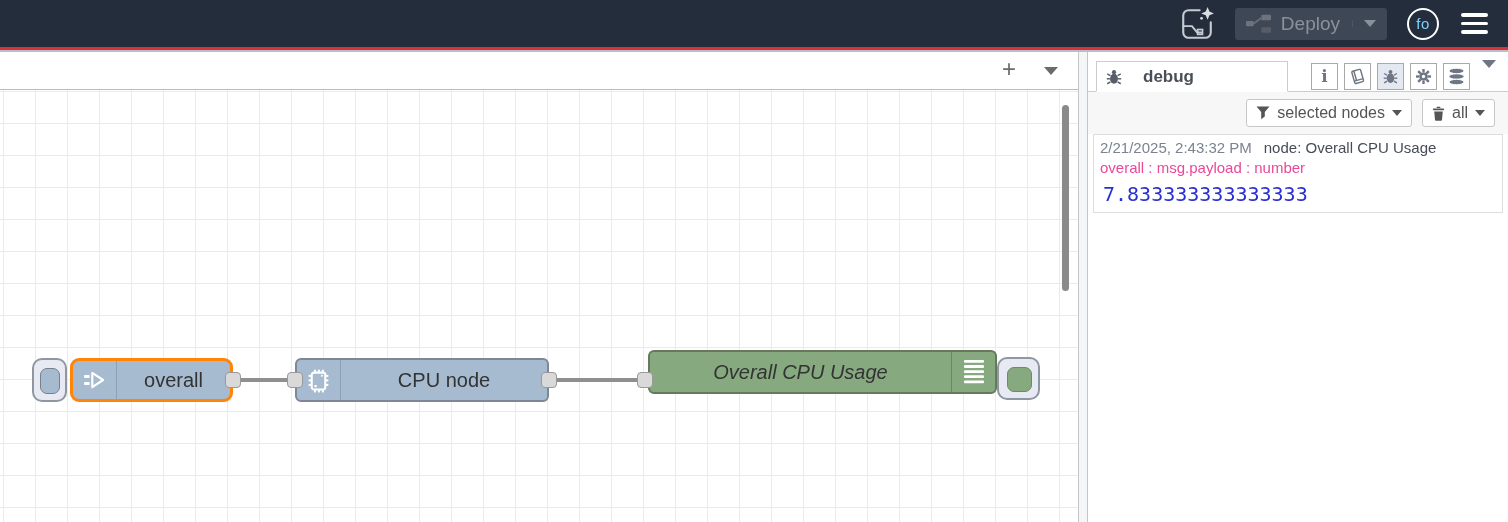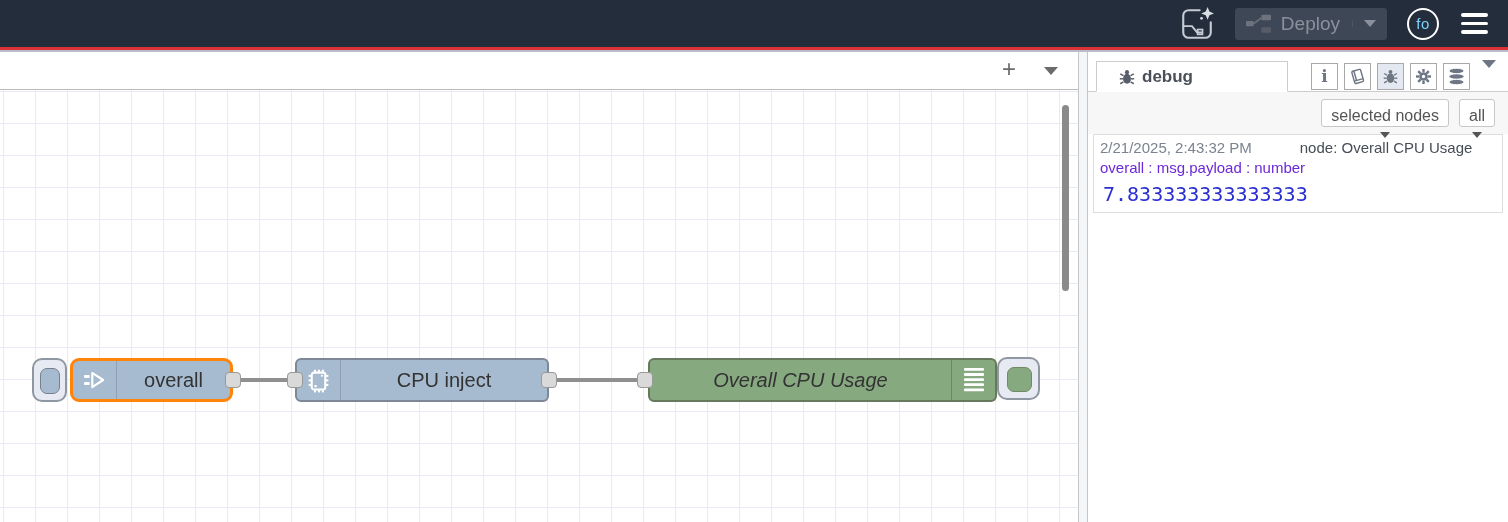--- a/index.html
+++ b/index.html
@@ -49,21 +49,21 @@
     background-image:
       linear-gradient(to right, #e9eaf5 1px, transparent 1px),
       linear-gradient(to bottom, #e9eaf5 1px, transparent 1px);
     background-size:32px 32px; background-position:3px 1px;
   }
   .wires { position:absolute; left:0; top:0; }
 
   .node { position:absolute; height:44px; display:flex; align-items:center; border-radius:6px; }
   .node-inject  { left:70px;  top:268px; width:163px; background:#a6bbcf; border:3px solid #ff8408; border-radius:9px; }
   .node-cpu     { left:295px; top:268px; width:254px; background:#a6bbcf; border:2px solid #7d8795; }
-  .node-debug   { left:648px; top:268px; width:349px; background:#87a980; border:2px solid #66795c; }
+  .node-debug   { left:648px; top:260px; width:349px; background:#87a980; border:2px solid #66795c; }
   .icon-sec { width:44px; height:100%; display:flex; align-items:center; justify-content:center; flex:none; }
   .icon-sec.left  { border-right:1.5px solid rgba(0,0,0,.14); }
   .icon-sec.right { border-left:1.5px solid rgba(0,0,0,.20); }
   .node-label { flex:1; text-align:center; font-size:20px; color:#333; white-space:nowrap; }
   .node-debug .node-label { font-style:italic; }
 
   .port { position:absolute; width:16px; height:16px; background:#d9d9d9; border:1.5px solid #999; border-radius:4px; }
 
   .trigger-btn {
     position:absolute; background:#e7eaf3; border:2px solid #8f97a3; border-radius:10px;
@@ -80,47 +80,47 @@
     position:absolute; left:1078px; top:52px; width:10px; height:470px;
     background:#f5f6f8; border-left:1px solid #c6c6c6; border-right:1px solid #c6c6c6;
   }
 
   
   .sidebar { position:absolute; left:1088px; top:52px; width:420px; height:470px; background:#fff; }
   .sb-header { position:relative; height:40px; background:#fff; border-bottom:1px solid #ccc; }
   .sb-tab {
     position:absolute; left:8px; bottom:-1px; width:192px; height:31px; background:#fff;
     border:1px solid #ccc; border-bottom:1px solid #fff; display:flex; align-items:center;
-    gap:6px; padding-left:21px; font-weight:bold; color:#4a4f57; font-size:17px; z-index:2;
+    gap:20px; padding-left:8px; font-weight:bold; color:#4a4f57; font-size:17px; z-index:2;
   }
   .sb-icons { position:absolute; right:12px; top:11px; display:flex; gap:6px; align-items:center; }
   .sb-icon-btn {
     width:27px; height:27px; border:1px solid #a9a9a9; background:#fff;
     display:flex; align-items:center; justify-content:center;
   }
   .sb-icon-btn.active { background:#e4e8f1; }
   .info-glyph { font-family:"DejaVu Serif", serif; font-weight:bold; font-size:17px; color:#6e7683; line-height:1; }
   .caret-sb { width:0; height:0; border-left:7px solid transparent; border-right:7px solid transparent; border-top:8px solid #6e7683; margin-left:6px; }
 
   .filter-bar {
     height:42px; background:#f7f7f7; display:flex; align-items:center;
     justify-content:flex-end; gap:10px; padding-right:13px;
   }
   .filter-btn {
     height:28px; background:#fff; border:1px solid #c7c7c7; border-radius:3px;
-    display:flex; align-items:center; gap:7px; padding:0 9px; color:#555; font-size:16px;flex-direction:column;
+    display:flex; align-items:center; gap:7px; padding:0 9px; color:#555; font-size:16px;
   }
   .caret-sm { width:0; height:0; border-left:5px solid transparent; border-right:5px solid transparent; border-top:6px solid #555; }
 
   .debug-list { background:#fff; }
   .msg { margin:0 5px; border:1px solid #ddd; background:#fff; padding:3px 6px 6px 6px; }
   .msg-line1 { display:flex; gap:12px; font-size:15px; line-height:20px; white-space:nowrap; }
   .msg-ts   { color:#7b838f; }
-  .msg-node { color:#474d56;margin-left:36px; }
-  .msg-meta { color:#6d28d9; font-size:15px; line-height:20px; }
+  .msg-node { color:#474d56; }
+  .msg-meta { color:#ec4899; font-size:15px; line-height:20px; }
   .msg-value { color:#2a2fd2; font-family:"DejaVu Sans Mono", monospace; font-size:20px; padding:4px 0 0 3px; }
 </style>
 </head>
 <body>
 
 <div class="header">
   <span style="display:flex;">
     <svg width="36" height="36" viewBox="0 0 34 34" fill="none" stroke="#c6cbd3" stroke-width="2" stroke-linecap="round">
       <path d="M30 15.5 V25 a5 5 0 0 1 -5 5 H9 a5 5 0 0 1 -5 -5 V9 a5 5 0 0 1 5 -5 h10.5"></path>
       <path d="M4 19 h8.2 l5 6 H21" stroke-width="1.8"></path>
@@ -204,21 +204,21 @@
               <rect x="11.5" y="2.4" width="1.8" height="2"></rect>
               <rect x="15" y="2.4" width="1.8" height="2"></rect>
             <rect x="8" y="20.6" width="1.8" height="2"></rect>
               <rect x="11.5" y="20.6" width="1.8" height="2"></rect>
               <rect x="15" y="20.6" width="1.8" height="2"></rect>
             <rect x="8.4" y="16" width="2" height="2"></rect>
               <rect x="14.2" y="7" width="1.6" height="1.6"></rect>
           </g>
         </svg>
       </div>
-      <div class="node-label">CPU inject</div>
+      <div class="node-label">CPU node</div>
     </div>
 
     <div class="node node-debug">
       <div class="node-label">Overall CPU Usage</div>
       <div class="icon-sec right">
         <svg width="24" height="26" viewBox="0 0 24 26">
           <g fill="#fff">
             <rect x="2" y="1" width="20" height="2.8" rx="1"></rect>
             <rect x="2" y="6.1" width="20" height="2.8" rx="1"></rect>
             <rect x="2" y="11.2" width="20" height="2.8" rx="1"></rect>

